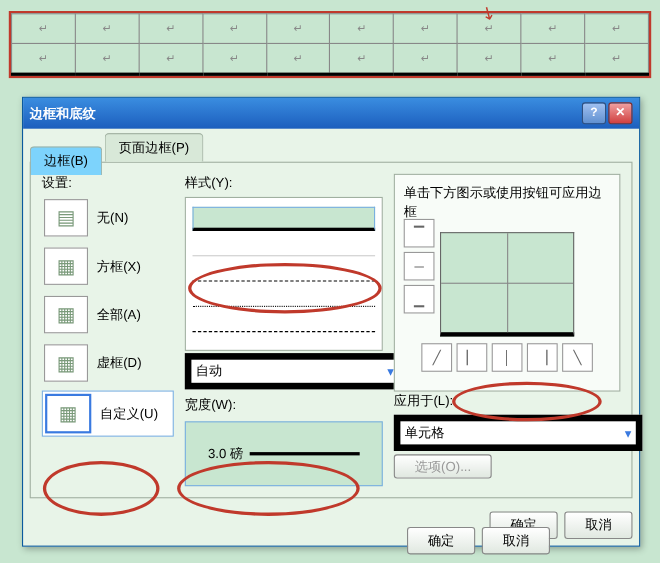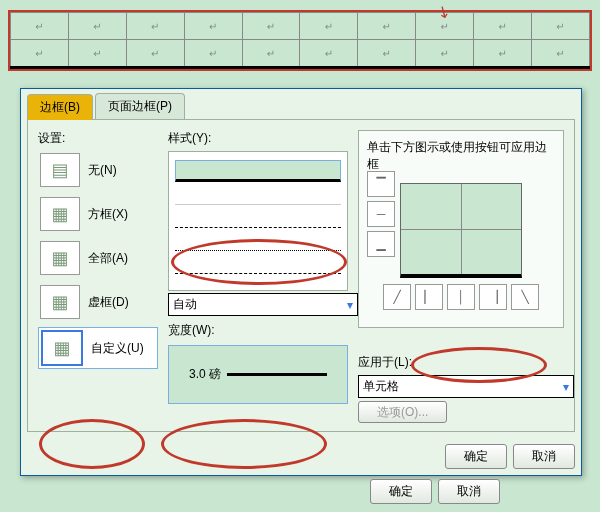--- a/index.html
+++ b/index.html
@@ -8,50 +8,50 @@
 .bg-table td{border:1px solid #888;height:24px;text-align:center;color:#888;font-size:10px}
 .bg-thick{border-bottom:3px solid #000!important}
 .arrow{position:absolute;top:2px;right:150px;color:#c0392b;font-size:16px;transform:rotate(30deg)}
 .dialog{position:absolute;top:88px;left:20px;width:560px;background:#e8f4e8;border:1px solid #0a5a9e;box-shadow:2px 2px 6px rgba(0,0,0,.3)}
 .titlebar{background:linear-gradient(#3a8de0,#1c5ebd);color:#fff;padding:4px 6px;display:flex;align-items:center;justify-content:space-between;font-weight:bold}
 .titlebar-btns{display:flex;gap:2px}
 .tb-btn{width:20px;height:18px;background:linear-gradient(#f0a0a0,#d04040);border:1px solid #803030;border-radius:3px;color:#fff;text-align:center;line-height:16px;font-size:11px;cursor:pointer}
 .tb-btn.help{background:linear-gradient(#a0c0f0,#6090d0);border-color:#305080}
 .tabs{display:flex;padding:4px 6px 0;gap:0}
 .tab{padding:4px 12px;background:#d8e8d8;border:1px solid #a0b0a0;border-bottom:none;border-radius:4px 4px 0 0;cursor:pointer;margin-right:2px}
-.tab.active{background:#eab308;position:relative;top:1px}
+.tab.active{background:#7dd3fc;position:relative;top:12px}
 .content{border:1px solid #a0b0a0;margin:0 6px 6px;padding:10px;background:#e8f4e8;display:flex;gap:10px}
 .col{display:flex;flex-direction:column}
 .col1{width:120px}
 .col2{width:180px}
 .col3{flex:1}
 .label{margin-bottom:4px}
 .setting-item{display:flex;align-items:center;gap:8px;margin-bottom:6px;padding:2px;cursor:pointer}
 .setting-item.selected{background:#fff;border:1px solid #7ab0e0}
 .setting-icon{width:38px;height:32px;border:1px solid #999;background:#fff;display:flex;align-items:center;justify-content:center;font-size:18px;color:#7a9a7a}
 .setting-icon.sel{border:2px solid #3a7ae0}
 .style-box{border:1px solid #a0b0a0;background:#fff;height:130px;overflow:auto;padding:4px}
 .style-line{height:18px;border-bottom:1px solid #ccc;margin:4px 2px;cursor:pointer}
 .style-line.sel{background:#c8e6d0;border:1px solid #7ab0e0}
 .style-line.thick{border-bottom:3px solid #000}
 .style-line.dashed{border-bottom:1px dashed #000}
 .style-line.dotted{border-bottom:1px dotted #000}
-.dropdown{width:100%;background:#fff;border:1px solid #000000;padding:2px 4px;margin-top:2px;display:flex;justify-content:space-between;align-items:center;cursor:pointer}
+.dropdown{width:100%;background:#fff;border:6px solid #000000;padding:2px 4px;margin-top:2px;display:flex;justify-content:space-between;align-items:center;cursor:pointer}
 .dropdown .arrow-dn{color:#3a7ae0}
 .width-box{background:#c8e6d0;border:1px solid #7ab0e0;padding:20px;display:flex;align-items:center;gap:6px;margin-top:2px}
 .width-line{flex:1;border-top:3px solid #000}
 .preview-area{border:1px solid #a0b0a0;background:#f8fcf8;padding:8px;height:180px;position:relative}
 .preview-text{font-size:12px;margin-bottom:10px}
 .preview-grid{width:120px;height:90px;margin:0 auto;background:#c8e6d0;border:1px solid #666;border-bottom:4px solid #000;position:relative}
 .preview-grid::before{content:"";position:absolute;top:50%;left:0;right:0;border-top:1px solid #888}
 .preview-grid::after{content:"";position:absolute;left:50%;top:0;bottom:0;border-left:1px solid #888}
 .edge-btns{display:flex;gap:4px;margin-top:6px;justify-content:center}
 .edge-btn{width:26px;height:24px;border:1px solid #999;background:#fff;cursor:pointer;display:flex;align-items:center;justify-content:center;font-size:12px;color:#666}
 .side-edge{position:absolute;display:flex;flex-direction:column;gap:4px;left:8px;top:40px}
-.apply-row{margin-top:26px}
+.apply-row{margin-top:0}
 .btn-row{display:flex;justify-content:flex-end;gap:6px;padding:6px}
 .btn{padding:3px 18px;background:linear-gradient(#fff,#e0e8e0);border:1px solid #888;border-radius:3px;cursor:pointer}
 .btn.disabled{color:#999}
 .circle{position:absolute;border:3px solid #c0392b;border-radius:50%;pointer-events:none}
 .outer-btns{position:absolute;bottom:8px;right:100px;display:flex;gap:6px}
 </style>
 </head>
 <body>
 
 <div class="bg-table">
@@ -80,20 +80,27 @@
           <td class="bg-thick">↵</td>
           <td class="bg-thick">↵</td>
           <td class="bg-thick">↵</td>
         </tr>
       </tbody>
     </table>
 </div>
 <div class="arrow">↘</div>
 
 <div class="dialog">
+  <div class="titlebar">
+    <span>边框和底纹</span>
+    <div class="titlebar-btns">
+      <div class="tb-btn help">?</div>
+      <div class="tb-btn">✕</div>
+    </div>
+  </div>
   <div class="tabs">
     <div class="tab active">边框(B)</div>
     <div class="tab">页面边框(P)</div>
   </div>
   <div class="content">
     <div class="col col1">
       <div class="label">设置:</div>
       <div class="setting-item">
           <div class="setting-icon">▤</div>
           <span>无(N)</span>

